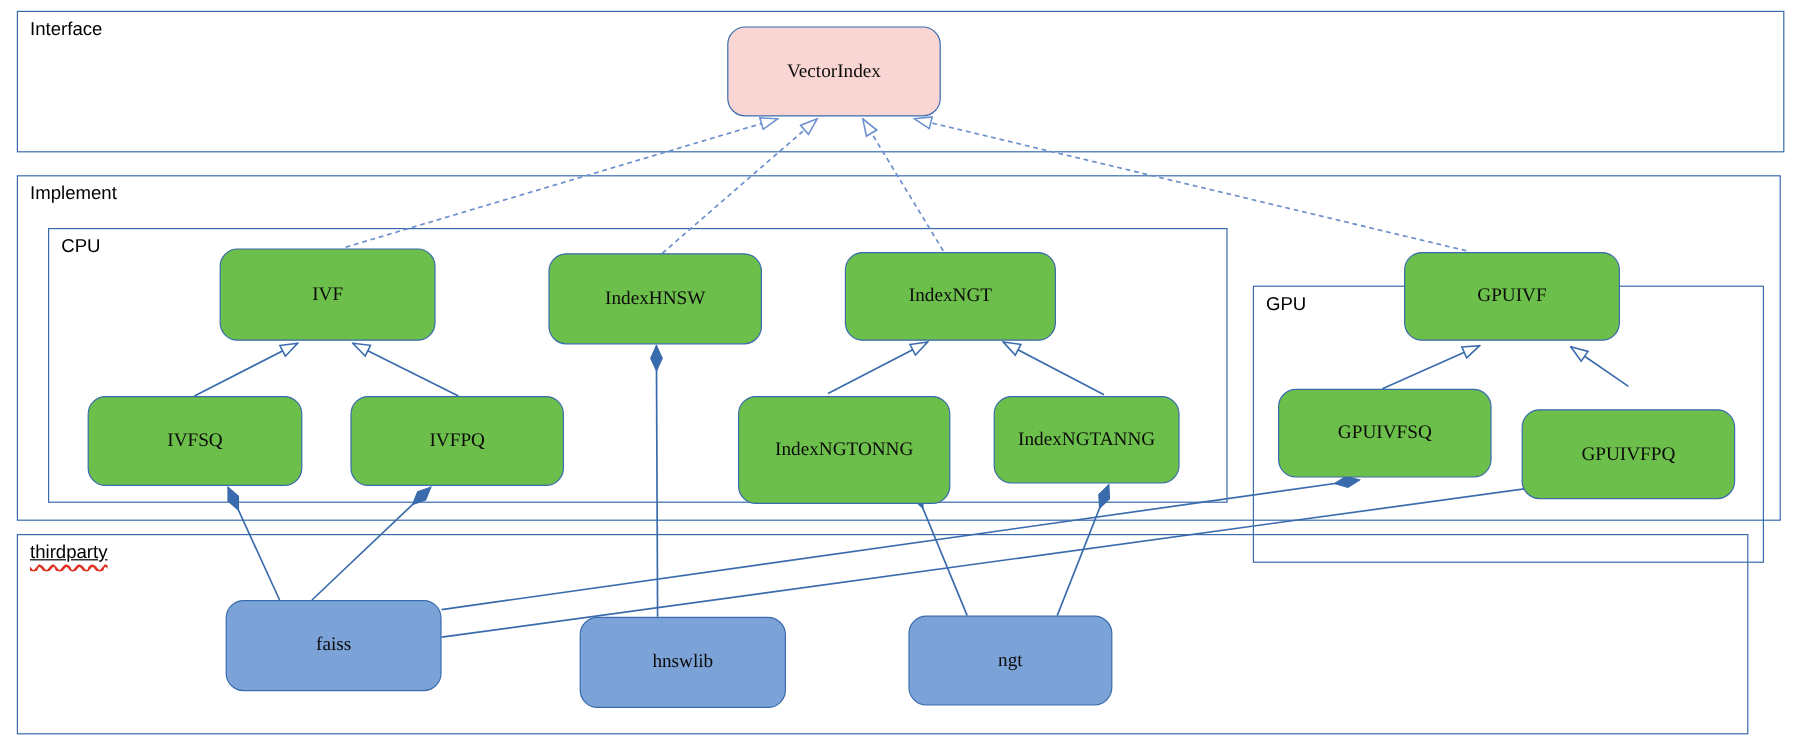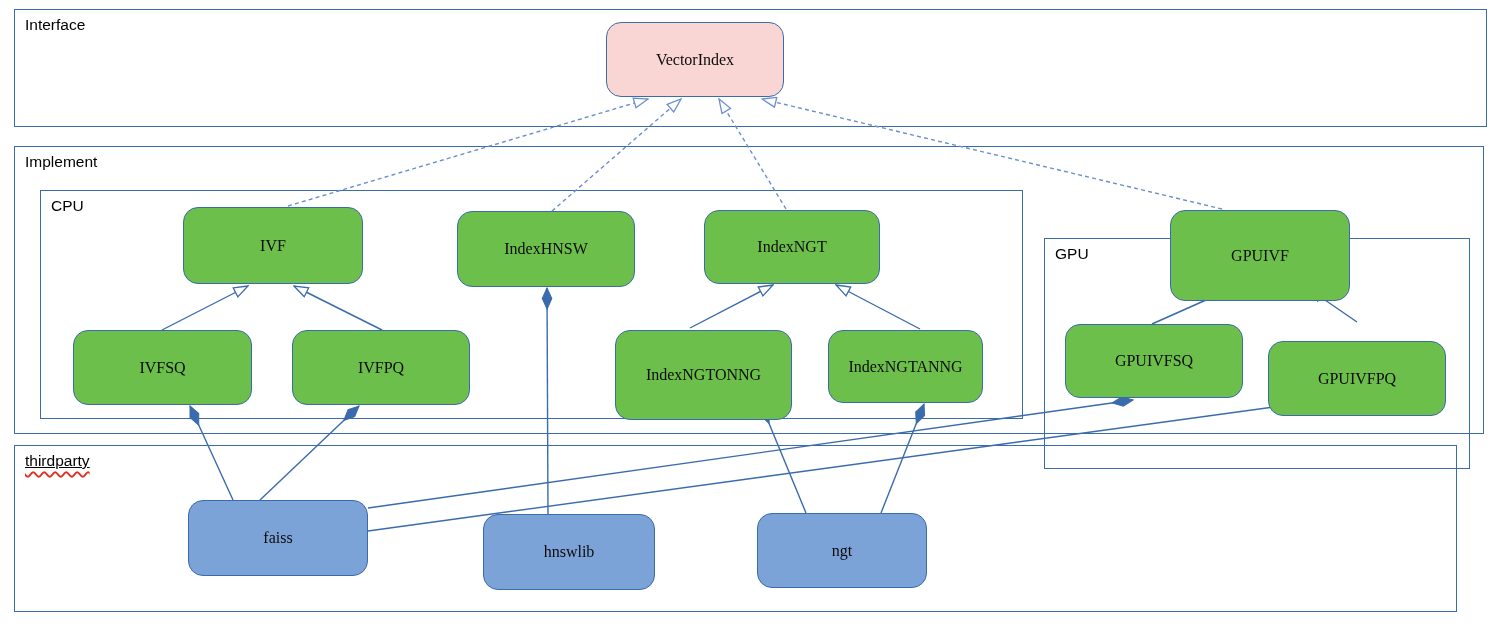--- a/index.html
+++ b/index.html
@@ -32,21 +32,21 @@
   .pink {background:#f9d6d3;}
 
   #n-vectorindex {left:606px; top:22px; width:178px;height:75px;}
   #n-ivf         {left:183px; top:207px;width:180px;height:77px;}
   #n-indexhnsw   {left:457px; top:211px;width:178px;height:76px;}
   #n-indexngt    {left:704px; top:210px;width:176px;height:74px;}
   #n-ivfsq       {left:73px;  top:330px;width:179px;height:75px;}
   #n-ivfpq       {left:292px; top:330px;width:178px;height:75px;}
   #n-indexngtonng{left:615px; top:330px;width:177px;height:90px;}
   #n-indexngtanng{left:828px; top:330px;width:155px;height:73px;}
-  #n-gpuivf      {left:1170px;top:210px;width:180px;height:91px;}
+  #n-gpuivf      {left:1170px;top:210px;width:180px;height:74px;}
   #n-gpuivfsq    {left:1065px;top:324px;width:178px;height:74px;}
   #n-gpuivfpq    {left:1268px;top:322px;width:178px;height:75px;margin-top:19px;}
   #n-faiss       {left:188px; top:500px;width:180px;height:76px;}
   #n-hnswlib     {left:483px; top:514px;width:172px;height:76px;}
   #n-ngt         {left:757px; top:513px;width:170px;height:75px;}
 </style>
 </head>
 <body>
 
 <div id="stage">

